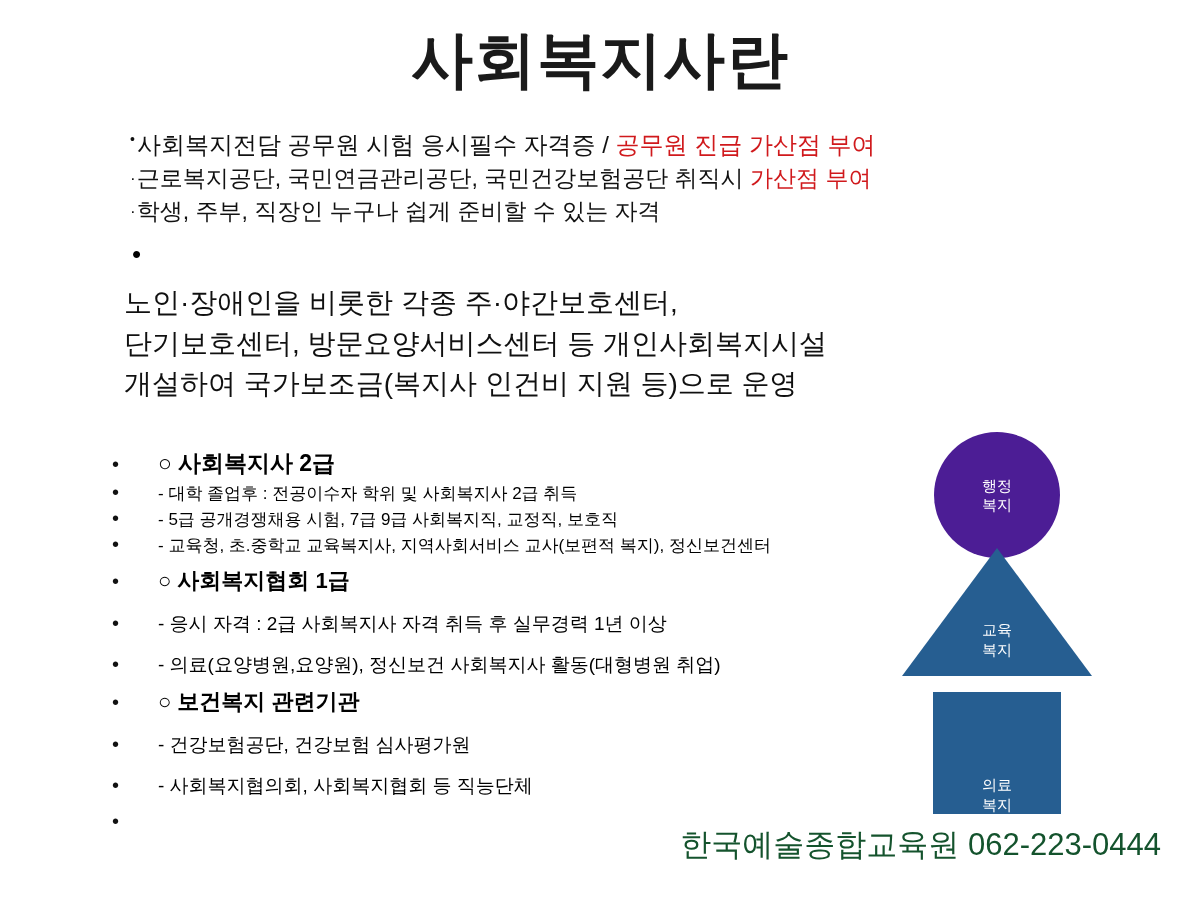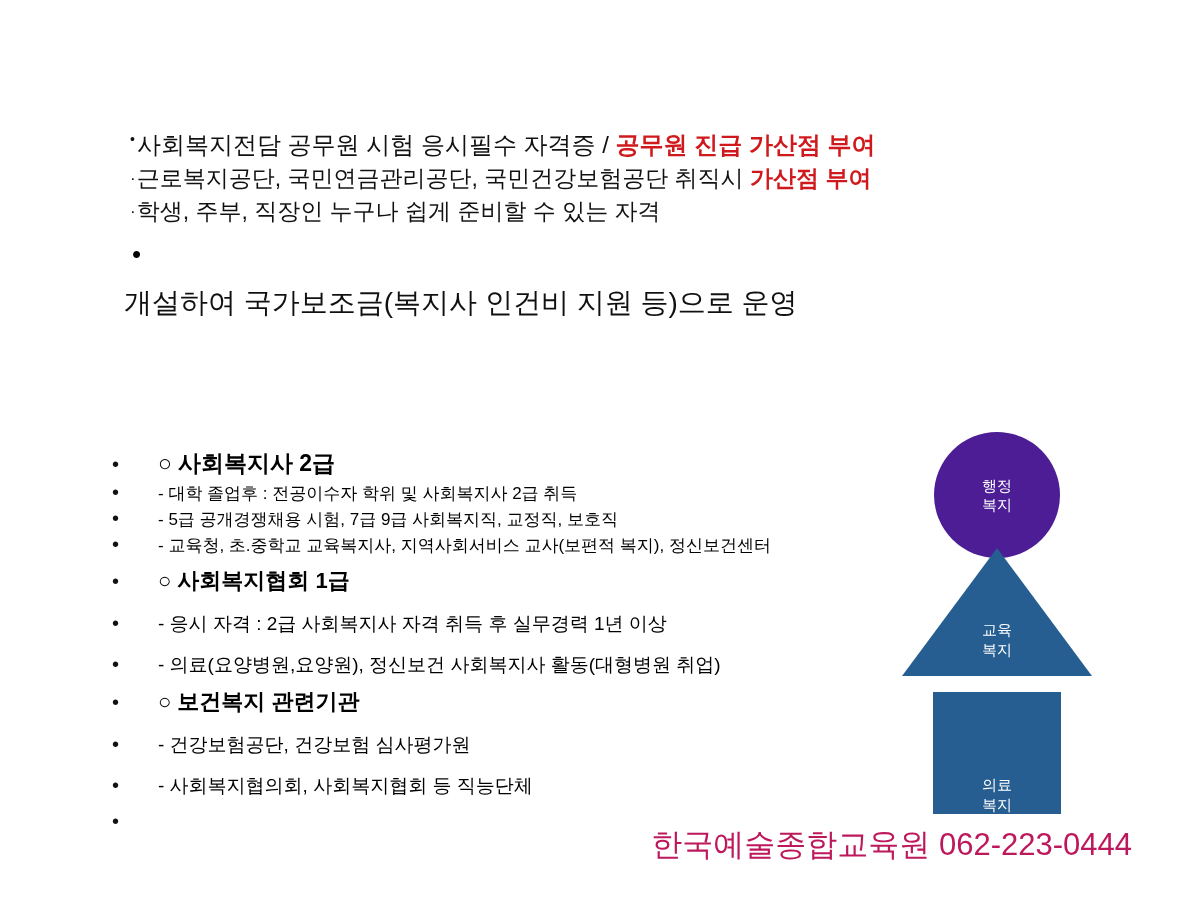--- a/index.html
+++ b/index.html
@@ -53,21 +53,21 @@
     vertical-align: super;
     margin-right: 2px;
   }
   .intro-line .small-dot {
     font-size: 17px;
     vertical-align: 2px;
     margin-right: 1px;
   }
   .red {
     color: #d0191c;
-    font-weight: bold;
+    font-weight: normal;
     margin-top: 16px;
   }
   .bullet-dot-row {
     font-size: 26px;
     line-height: 1.0;
     margin-top: 14px;
     margin-left: 2px;
   }
 
   
@@ -187,43 +187,47 @@
   }
 
   
   .footer {
     position: absolute;
     left: 0;
     top: 824px;
     width: 1132px;
     text-align: right;
     font-size: 31px;
-    color: #be185d;
+    color: #14532d;
+    padding-left: 29px;
   }
 </style>
 </head>
 <body>
 
 <div id="slide">
 
+  <div class="title">사회복지사란</div>
 
   <div class="intro">
     <div class="intro-line first">
       <span class="dot">•</span><span>사회복지전담 공무원 시험 응시필수 자격증 / </span><span class="red">공무원 진급 가산점 부여</span>
     </div>
     <div class="intro-line">
       <span class="small-dot">·</span><span>근로복지공단, 국민연금관리공단, 국민건강보험공단 취직시 </span><span class="red">가산점 부여</span>
     </div>
     <div class="intro-line">
       <span class="small-dot">·</span><span>학생, 주부, 직장인 누구나 쉽게 준비할 수 있는 자격</span>
     </div>
     <div class="bullet-dot-row">•</div>
   </div>
 
   <div class="bigpara">
+    <div>노인·장애인을 비롯한 각종 주·야간보호센터,</div>
+    <div>단기보호센터, 방문요양서비스센터 등 개인사회복지시설</div>
     <div>개설하여 국가보조금(복지사 인건비 지원 등)으로 운영</div>
   </div>
 
   <div class="list">
 
     <div class="row head">
       <span class="bull">•</span>
       <span class="txt"><span class="circle">○</span><span>사회복지사 2급</span></span>
     </div>
 

